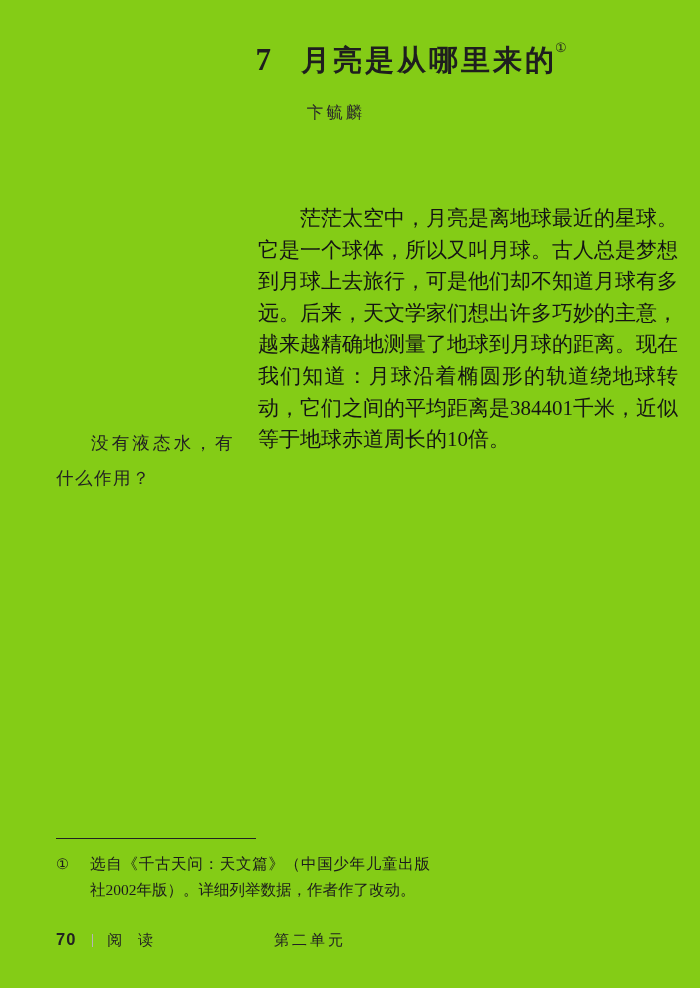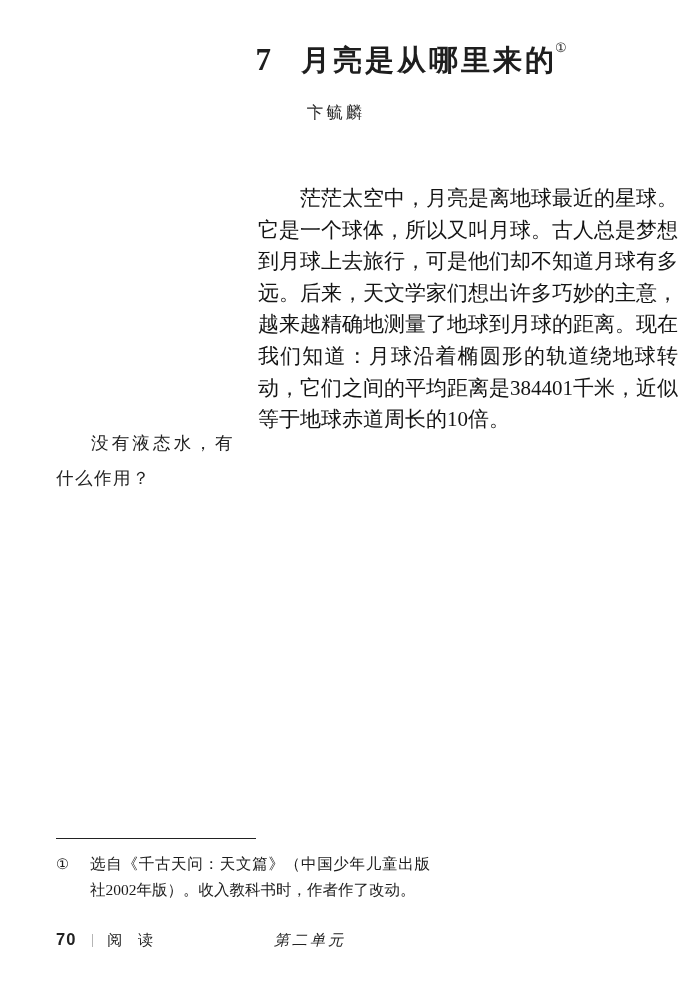--- a/index.html
+++ b/index.html
@@ -1,21 +1,21 @@
 <!DOCTYPE html>
 <html><head>
 <meta charset="utf-8">
 <style>
   * { margin:0; padding:0; box-sizing:border-box; }
   html,body { background:#e8e8e8; }
   .page {
     position:relative;
     width:700px; height:988px;
     margin:0 auto;
-    background:#ffffff;
+    background:#84cc16;
     font-family:"Liberation Serif","DejaVu Serif",serif;
     color:#1e1e1e;
     overflow:hidden;
   }
 
   
   .title-row {
     position:absolute; top:40px; left:0; width:700px;
     padding-left:122px;
     text-align:center;
@@ -52,21 +52,21 @@
     text-indent:2em;
     color:#222;
     letter-spacing:1.5px;
     text-align:justify;
   }
   .margin-note.note-1 { top:211px; }
   .margin-note.note-2 { top:426px; }
 
   
   .body-col {
-    position:absolute; left:258px; top:183px; width:420px;
+    position:absolute; left:258px; top:203px; width:420px;
     font-size:21px;
     line-height:31.6px;
     text-align:justify;
     color:#141414;
   }
   .body-col p { text-indent:2em; margin:0; }
 
   
   .footnote-rule {
     position:absolute; top:838px; left:56px; width:200px;
@@ -98,21 +98,21 @@
   .footer-divider {
     display:inline-block;
     width:1px; height:13px;
     background:#b5b5b5;
     margin:0 14px 0 16px;
     vertical-align:-2px;
   }
   .footer-section { letter-spacing:6px; font-size:15px;margin-top:17px; }
   .footer-unit {
     position:absolute; left:218px; top:1px;
-    letter-spacing:3px; font-size:15px;font-style:italic;
+    letter-spacing:3px; font-size:15px;
   }
 </style>
 </head>
 <body>
 
 <div class="page">
 
   <div class="title-row">
     <span class="lesson-num">7</span><span class="title-text">月亮是从哪里来的</span><span class="title-sup">①</span>
   </div>
@@ -121,21 +121,21 @@
 
   <div class="margin-note note-2">没有液态水，有什么作用？</div>
 
   <div class="body-col">
     <p>茫茫太空中，月亮是离地球最近的星球。它是一个球体，所以又叫月球。古人总是梦想到月球上去旅行，可是他们却不知道月球有多远。后来，天文学家们想出许多巧妙的主意，越来越精确地测量了地球到月球的距离。现在我们知道：月球沿着椭圆形的轨道绕地球转动，它们之间的平均距离是384401千米，近似等于地球赤道周长的10倍。</p>
   </div>
 
   <div class="footnote-rule"></div>
   <div class="footnote">
     <span class="footnote-marker">①</span>
-    <span>选自《千古天问：天文篇》（中国少年儿童出版社2002年版）。收入教科书时，作者作了改动。</span>
+    <span>选自《千古天问：天文篇》（中国少年儿童出版社2002年版）。详细列举数据，作者作了改动。</span>
   </div>
 
   <div class="footer">
     <span class="footer-pagenum">70</span><span class="footer-divider"></span><span class="footer-section">阅 读</span>
     <span class="footer-unit">第二单元</span>
   </div>
 
 </div>
 
 </body></html>

